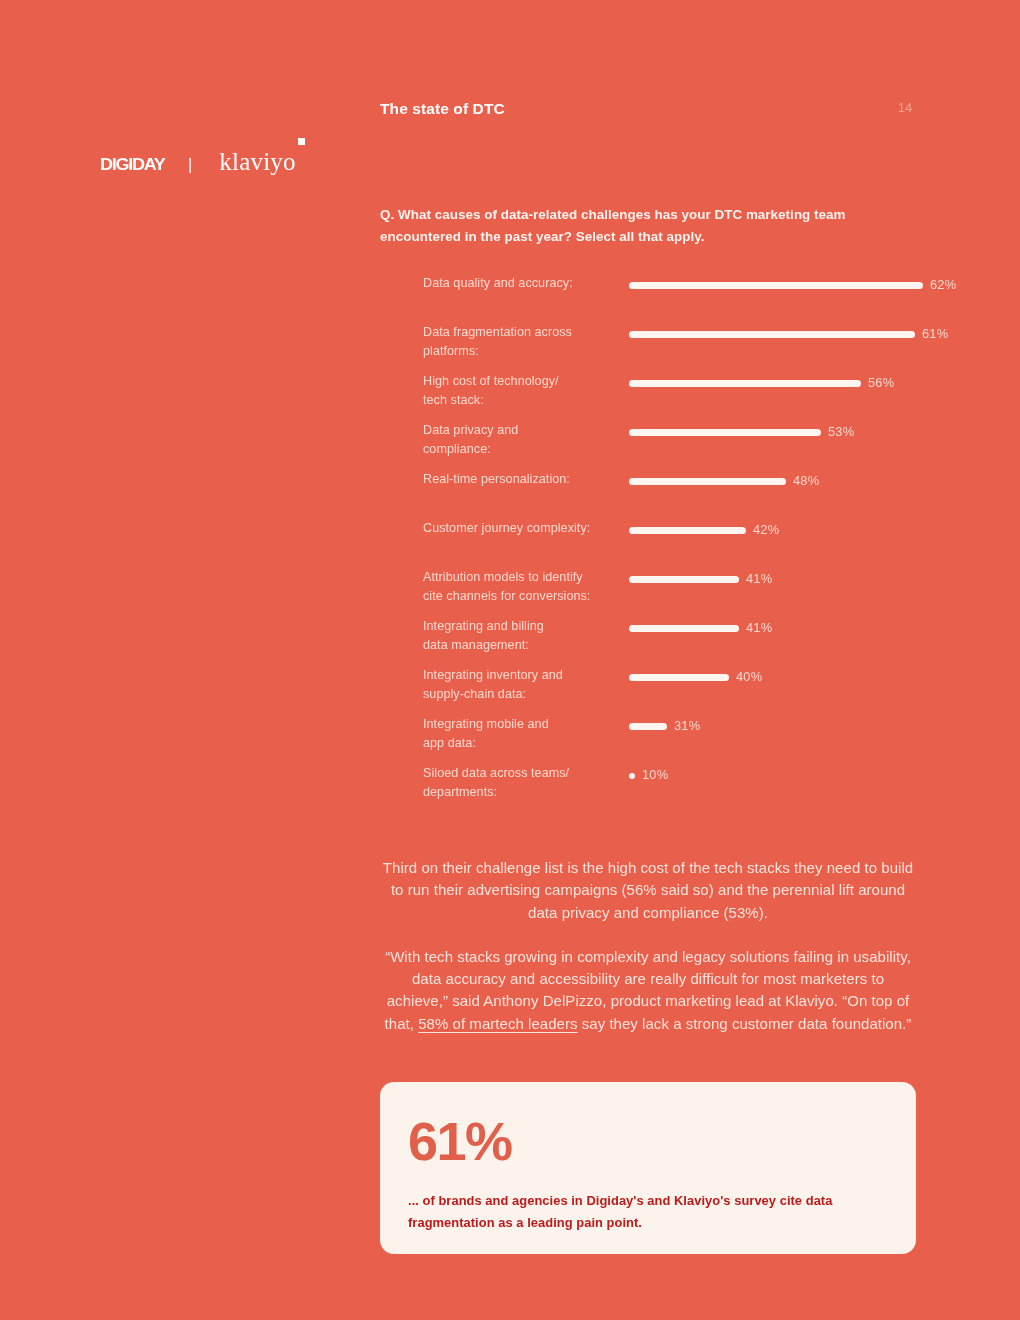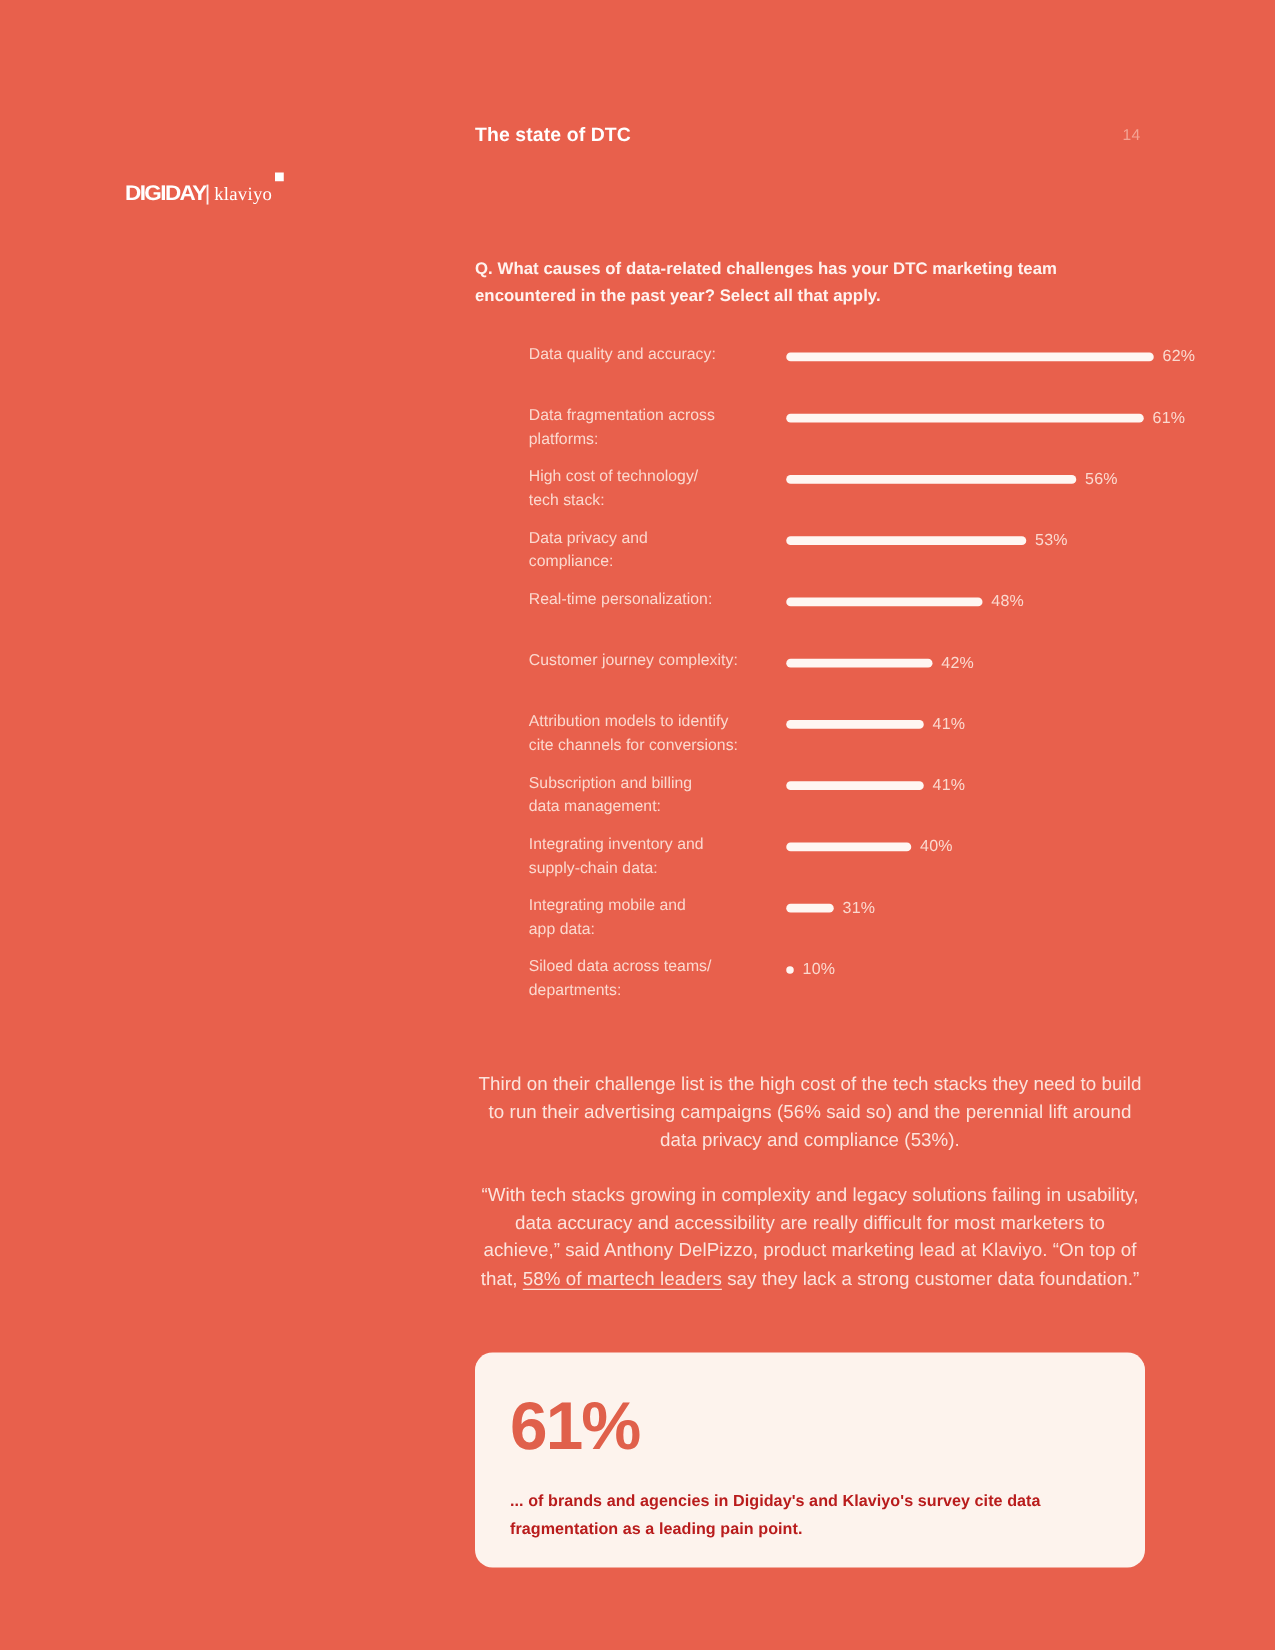--- a/index.html
+++ b/index.html
@@ -25,42 +25,42 @@
     width: 1020px;
     height: 34px;
   }
 
   .logo {
     position: absolute;
     left: 100px;
     top: 2px;
     display: flex;
     align-items: baseline;
-    gap: 2px;
+    gap: 26px;
     white-space: nowrap;
   }
   .logo-digiday {
     font-family: "Liberation Sans", sans-serif;
     font-weight: bold;
     font-size: 17px;
     letter-spacing: -1.2px;
     color: #ffffff;
     transform: scaleX(1.06);
     transform-origin: left center;
   }
   .logo-sep {
     font-size: 17px;
     font-weight: 300;
     color: #ffffff;
     opacity: .9;
     padding: 0 1px;
   }
   .logo-klaviyo {
     font-family: "Liberation Serif", serif;
-    font-size: 15px;
+    font-size: 25px;
     color: #ffffff;
     letter-spacing: .2px;
     position: relative;
     margin-top: 48px;
   }
   .logo-klaviyo .tm {
     position: absolute;
     top: -10px;
     right: -9px;
     width: 7px;
@@ -305,21 +305,21 @@
         <span>cite channels for conversions:</span>
       </div>
       <div class="row-bar-wrap">
         <div class="bar" style="width:110px"></div>
         <div class="bar-value">41%</div>
       </div>
     </div>
 
     <div class="row">
       <div class="row-label">
-        <span>Subscription and billing</span><br>
+        <span>Integrating and billing</span><br>
         <span>data management:</span>
       </div>
       <div class="row-bar-wrap">
         <div class="bar" style="width:110px"></div>
         <div class="bar-value">41%</div>
       </div>
     </div>
 
     <div class="row">
       <div class="row-label">

